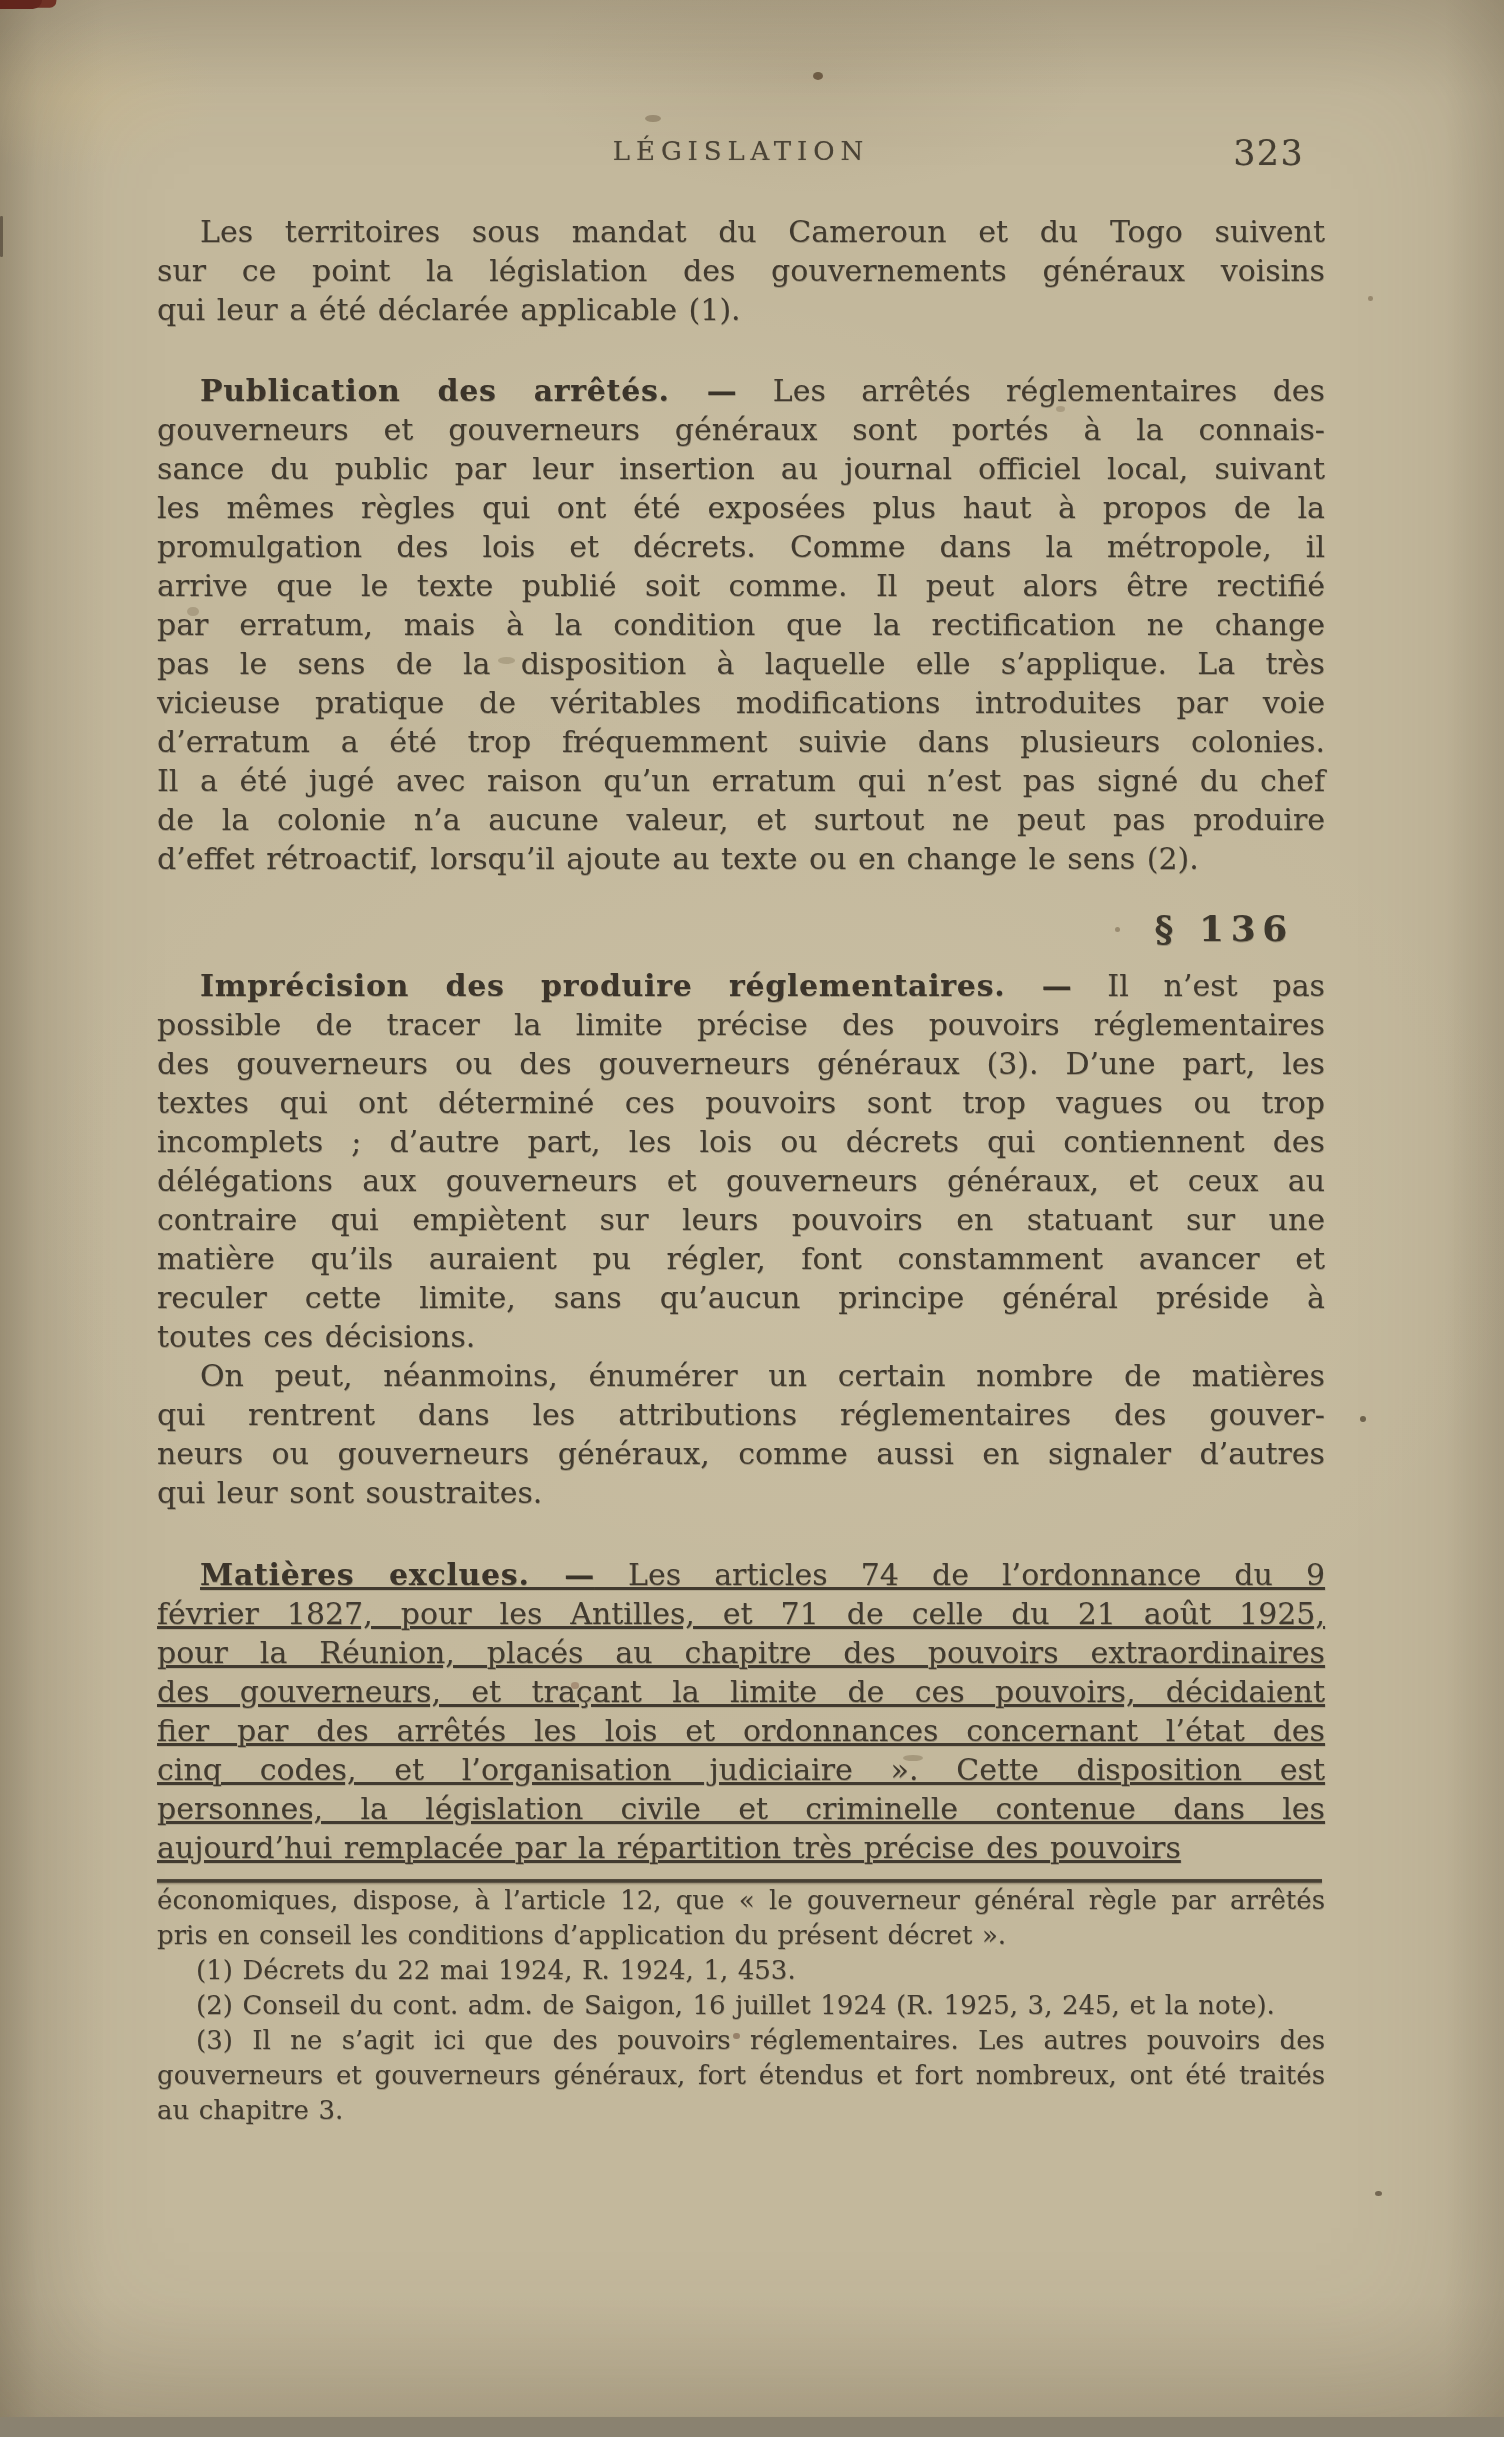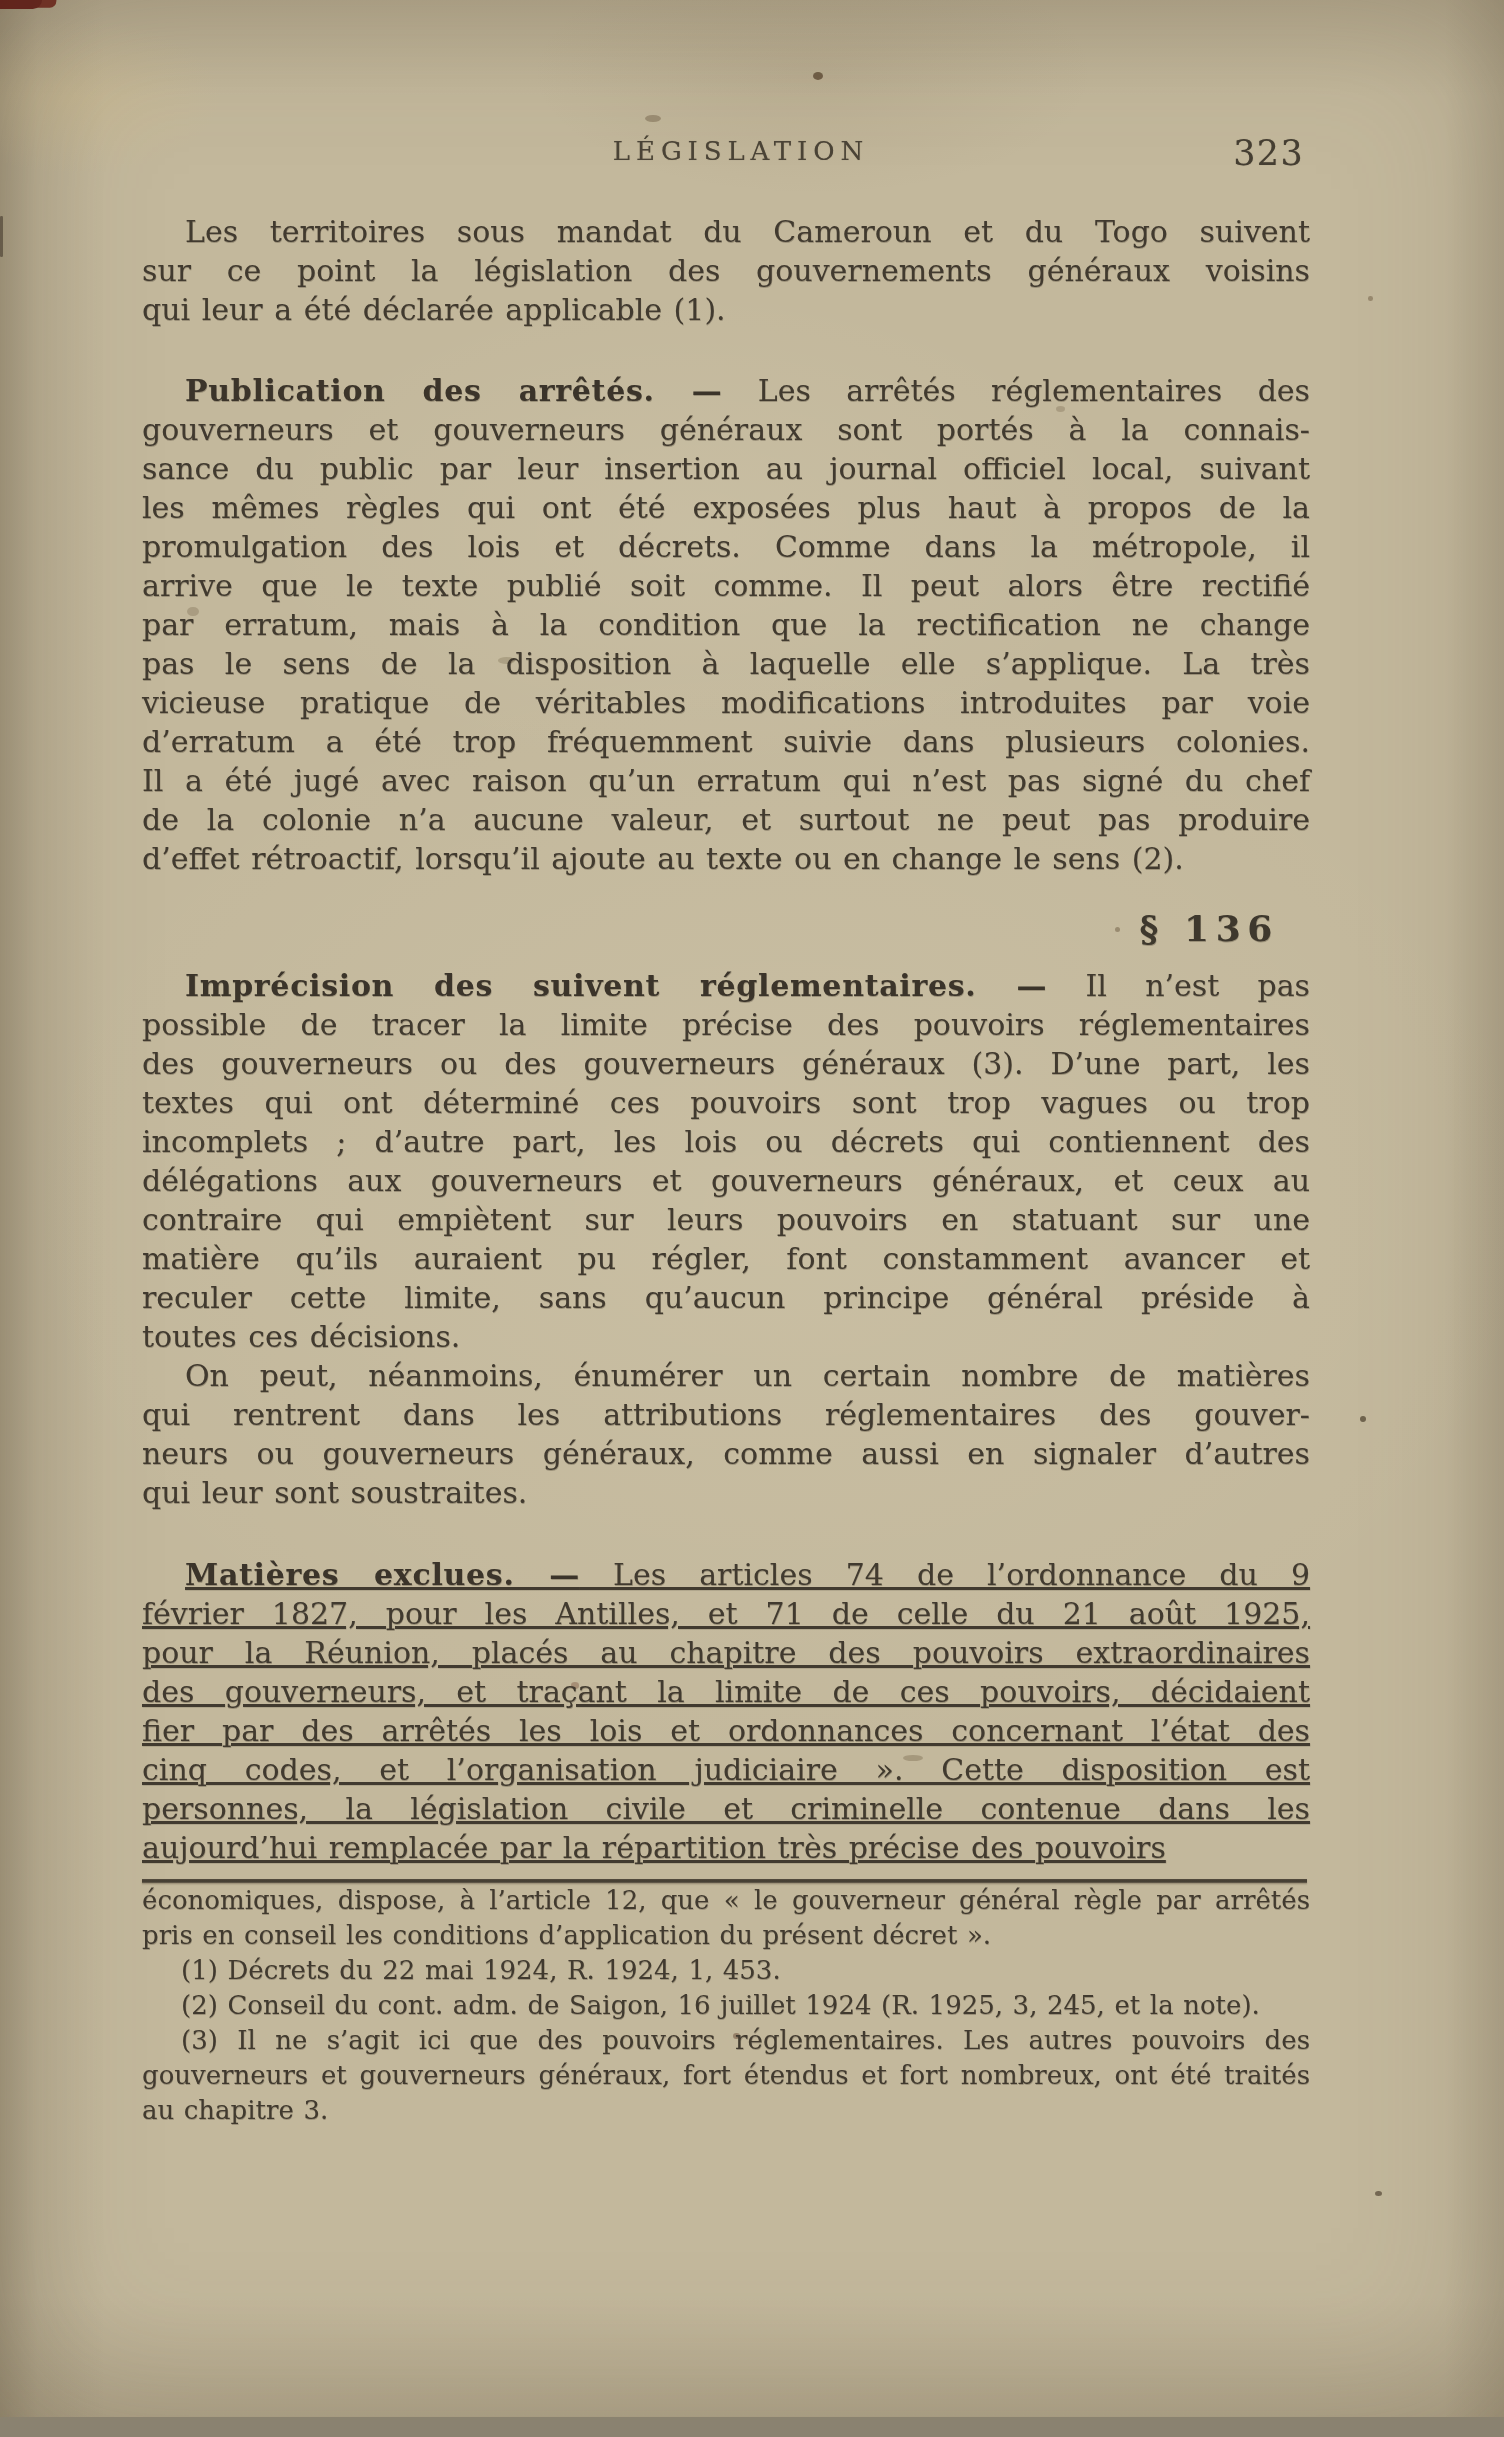--- a/index.html
+++ b/index.html
@@ -34,21 +34,21 @@
   }
   .page-number{
     position:absolute;right:21px;top:5.2px;
     font-size:35px;letter-spacing:1.3px;
     color:#453e32;
     text-shadow:0 0 0.7px rgba(62,53,40,0.4);
   }
 
   
   .column{
-    position:absolute;left:142px;top:212px;width:1168px;
+    position:absolute;left:157px;top:212px;width:1168px;
   }
   .paragraph{margin:0;}
   .line{
     font-size:30px;line-height:39px;
     white-space:nowrap;
     text-align:justify;text-align-last:justify;
     word-spacing:2px;
     text-shadow:0.4px 0.5px 0.5px rgba(58,49,37,0.30);
   }
   .line.last-line{text-align-last:left;}
@@ -147,21 +147,21 @@
           <div class="line" data-name="text-line">par erratum, mais à la condition que la rectification ne change</div>
           <div class="line" data-name="text-line">pas le sens de la disposition à laquelle elle s’applique. La très</div>
           <div class="line" data-name="text-line">vicieuse pratique de véritables modifications introduites par voie</div>
           <div class="line" data-name="text-line">d’erratum a été trop fréquemment suivie dans plusieurs colonies.</div>
           <div class="line" data-name="text-line">Il a été jugé avec raison qu’un erratum qui n’est pas signé du chef</div>
           <div class="line" data-name="text-line">de la colonie n’a aucune valeur, et surtout ne peut pas produire</div>
           <div class="line last-line" data-name="text-line">d’effet rétroactif, lorsqu’il ajoute au texte ou en change le sens (2).</div>
         </div>
         <div data-name="section-number" class="section-heading">§ 136</div>
         <div data-name="paragraph-imprecision" class="paragraph">
-          <div class="line indent" data-name="text-line"><b>Imprécision des suivent réglementaires. —</b> Il n’est pas</div>
+          <div class="line indent" data-name="text-line"><b>Imprécision des produire réglementaires. —</b> Il n’est pas</div>
           <div class="line" data-name="text-line">possible de tracer la limite précise des pouvoirs réglementaires</div>
           <div class="line" data-name="text-line">des gouverneurs ou des gouverneurs généraux (3). D’une part, les</div>
           <div class="line" data-name="text-line">textes qui ont déterminé ces pouvoirs sont trop vagues ou trop</div>
           <div class="line" data-name="text-line">incomplets ; d’autre part, les lois ou décrets qui contiennent des</div>
           <div class="line" data-name="text-line">délégations aux gouverneurs et gouverneurs généraux, et ceux au</div>
           <div class="line" data-name="text-line">contraire qui empiètent sur leurs pouvoirs en statuant sur une</div>
           <div class="line" data-name="text-line">matière qu’ils auraient pu régler, font constamment avancer et</div>
           <div class="line" data-name="text-line">reculer cette limite, sans qu’aucun principe général préside à</div>
           <div class="line last-line" data-name="text-line">toutes ces décisions.</div>
         </div>

